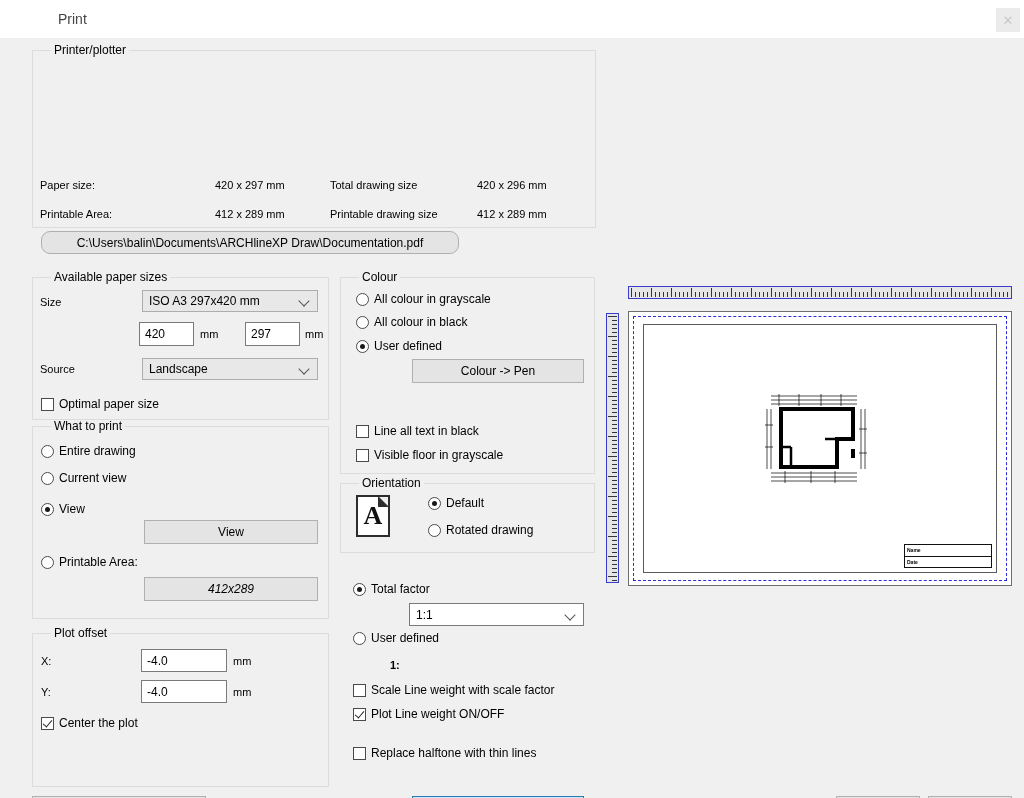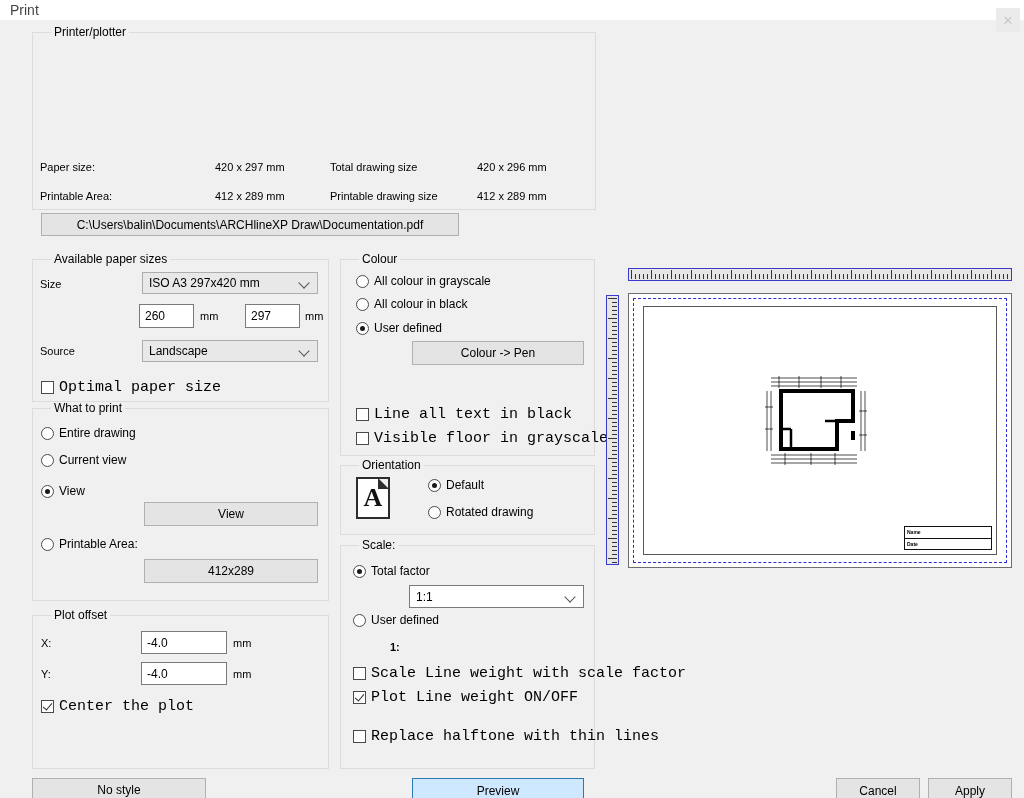--- a/index.html
+++ b/index.html
@@ -9,23 +9,24 @@
     width: 1024px; height: 798px;
     background: #f0f0f0;
     font-family: "Liberation Sans", sans-serif;
     font-size: 12px;
     color: #000;
     overflow: hidden;
     position: relative;
   }
   
   .titlebar {
-    height: 20px; background: #ffffff;
+    height: 38px; background: #ffffff;
     display: flex; align-items: center;
     position: relative;
+    padding-left: 48px;
   }
   .titlebar .title {
     margin-left: 10px; font-size: 14px; color: #444;
   }
   .close-btn {
     position: absolute; right: 4px; top: 8px;
     width: 24px; height: 24px;
     background: #ebebeb;
     display: flex; align-items: center; justify-content: center;
     color: #c8c8c8; font-size: 13px; line-height: 1;
@@ -102,21 +103,21 @@
     width: 13px; height: 13px; box-sizing: border-box; flex: none;
     border: 1px solid #4a4a4a; background: #fff;
     margin-right: 5px; position: relative;
   }
   .check.on .box::after {
     content: ""; position: absolute; left: 3px; top: 0px;
     width: 4px; height: 8px;
     border-right: 1.6px solid #2a2a2a; border-bottom: 1.6px solid #2a2a2a;
     transform: rotate(40deg);
   }
-  .check .cl { font-size: 15px; white-space: nowrap; font-family: Liberation Mono, monospace; }
+  .check .cl { font-size: 12px; white-space: nowrap; }
 
   
   .pageicon {
     position: absolute; width: 34px; height: 42px;
     background: #ffffff; border: 2px solid #2d2d2d;
     box-sizing: border-box;
     display: flex; align-items: center; justify-content: center;
     font-family: "Liberation Serif", serif;
     font-size: 26px; font-weight: bold; color: #111;
     overflow: hidden;
@@ -184,31 +185,31 @@
   <div class="lbl" style="left:40px; top:141px;">Paper size:</div>
   <div class="lbl" style="left:215px; top:141px;">420 x 297 mm</div>
   <div class="lbl" style="left:330px; top:141px;">Total drawing size</div>
   <div class="lbl" style="left:477px; top:141px;">420 x 296 mm</div>
 
   <div class="lbl" style="left:40px; top:170px;">Printable Area:</div>
   <div class="lbl" style="left:215px; top:170px;">412 x 289 mm</div>
   <div class="lbl" style="left:330px; top:170px;">Printable drawing size</div>
   <div class="lbl" style="left:477px; top:170px;">412 x 289 mm</div>
 
-  <div class="btn" style="left:41px; top:193px; width:418px; height:23px;">C:\Users\balin\Documents\ARCHlineXP Draw\Documentation.pdf</div>
+  <div class="btn" style="left:41px; top:193px; width:418px; height:23px;border-radius:9px;">C:\Users\balin\Documents\ARCHlineXP Draw\Documentation.pdf</div>
 
   <fieldset class="grp" style="left:32px; top:232px; width:295px; height:148px;">
     <legend>Available paper sizes</legend>
   </fieldset>
   <div class="lbl" style="left:40px; top:258px;">Size</div>
   <div class="combo" style="left:142px; top:252px; width:176px; height:22px;">
     <span class="cval">ISO A3 297x420 mm</span>
     <span class="chev"></span>
   </div>
-  <div class="input" style="left:139px; top:284px; width:55px; height:24px;">260</div>
+  <div class="input" style="left:139px; top:284px; width:55px; height:24px;">420</div>
   <div class="lbl" style="left:200px; top:290px;">mm</div>
   <div class="input" style="left:245px; top:284px; width:55px; height:24px;">297</div>
   <div class="lbl" style="left:305px; top:290px;">mm</div>
 
   <div class="lbl" style="left:40px; top:325px;">Source</div>
   <div class="combo" style="left:142px; top:320px; width:176px; height:22px;">
     <span class="cval">Landscape</span>
     <span class="chev"></span>
   </div>
   <div class="check" style="left:41px; top:359px;">
@@ -229,21 +230,21 @@
   </div>
   <div class="radio on" style="left:41px; top:464px;">
     <span class="dot"></span>
     <span class="rl">View</span>
   </div>
   <div class="btn" style="left:144px; top:482px; width:174px; height:24px;">View</div>
   <div class="radio" style="left:41px; top:517px;">
     <span class="dot"></span>
     <span class="rl">Printable Area:</span>
   </div>
-  <div class="btn" style="left:144px; top:539px; width:174px; height:24px;">412x289</div>
+  <div class="btn" style="left:144px; top:539px; width:174px; height:24px;font-style:italic;">412x289</div>
 
   <fieldset class="grp" style="left:32px; top:588px; width:295px; height:159px;">
     <legend>Plot offset</legend>
   </fieldset>
   <div class="lbl" style="left:41px; top:617px;">X:</div>
   <div class="input" style="left:141px; top:611px; width:86px; height:23px;">-4.0</div>
   <div class="lbl" style="left:233px; top:617px;">mm</div>
   <div class="lbl" style="left:41px; top:648px;">Y:</div>
   <div class="input" style="left:141px; top:642px; width:86px; height:23px;">-4.0</div>
   <div class="lbl" style="left:233px; top:648px;">mm</div>
@@ -285,23 +286,20 @@
   </div>
   <div class="radio on" style="left:428px; top:458px;">
     <span class="dot"></span>
     <span class="rl">Default</span>
   </div>
   <div class="radio" style="left:428px; top:485px;">
     <span class="dot"></span>
     <span class="rl">Rotated drawing</span>
   </div>
 
-  <fieldset class="grp" style="left:340px; top:518px; width:253px; height:229px;">
-    <legend>Scale:</legend>
-  </fieldset>
   <div class="radio on" style="left:353px; top:544px;">
     <span class="dot"></span>
     <span class="rl">Total factor</span>
   </div>
   <div class="combo white" style="left:409px; top:565px; width:175px; height:23px;">
     <span class="cval">1:1</span>
     <span class="chev"></span>
   </div>
   <div class="radio" style="left:353px; top:593px;">
     <span class="dot"></span>

